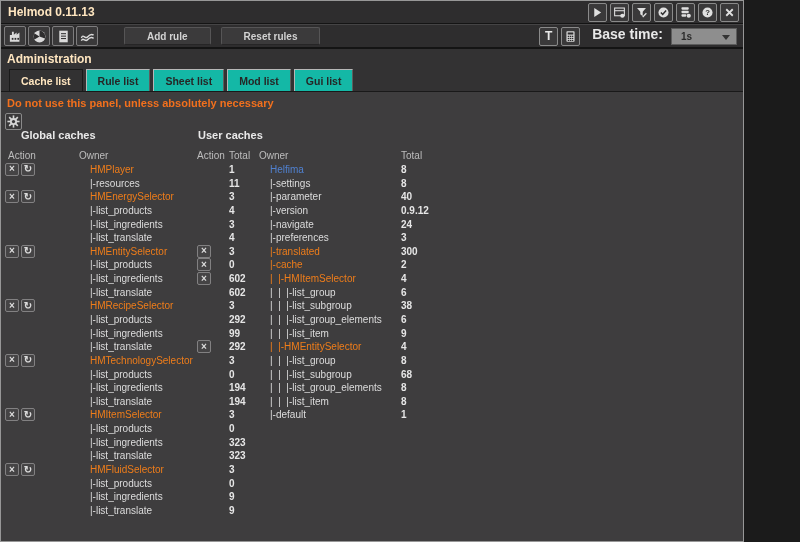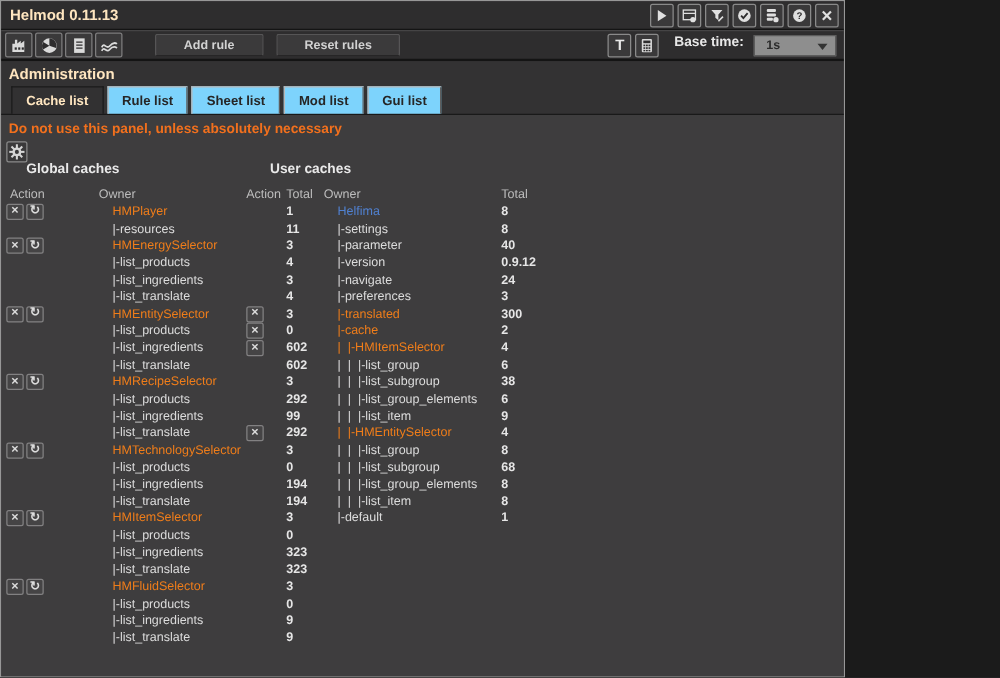--- a/index.html
+++ b/index.html
@@ -1,18 +1,18 @@
 <!DOCTYPE html>
 <html><head>
 <meta charset="utf-8">
 <style>
   * { box-sizing: border-box; margin: 0; padding: 0; }
   html,body { width:800px; height:542px; overflow:hidden; background:#1b1b1b;
               font-family:"Liberation Sans", sans-serif; }
-  .window { width:676px; height:542px; border:1px solid #979797; background:#3e3d3e;
+  .window { width:744px; height:542px; border:1px solid #979797; background:#3e3d3e;
             display:flex; flex-direction:column; }
 
   
   .titlebar { height:23px; background:#2e2d2e; border-bottom:1px solid #141414;
               display:flex; align-items:center; flex:0 0 auto; }
   .title { color:#ffe6c0; font-size:12px; font-weight:bold; padding-left:7px; flex:1; }
   .tb-icons { display:flex; gap:3px; padding-right:4px; }
   .tb-btn { width:19px; height:19px; background:#3a393a; border:1px solid #8a8a8a;
             border-radius:2px; display:flex; align-items:center; justify-content:center;
             padding:0; cursor:pointer; }
@@ -25,51 +25,51 @@
               margin-left:2px; padding:0; cursor:pointer; }
   .txt-btn { height:18px; background:#3b3a3b; border:1px solid #565556; border-bottom-color:#262526;
              border-radius:2px; color:#d2d2d2; font-size:10px; font-weight:bold;
              padding:0 22px; cursor:pointer;text-align:right; }
   .add-rule { margin-left:26px; }
   .reset-rules { margin-left:10px; }
   .toolbar-right { margin-left:auto; display:flex; align-items:center; padding-right:6px; }
   .sq-btn { width:19px; height:19px; background:#3a393a; border:1px solid #8a8a8a; border-radius:2px;
             color:#e8e8e8; font-weight:bold; font-size:12px; display:flex; align-items:center;
             justify-content:center; margin-left:3px; padding:0; cursor:pointer; }
-  .base-time-label { color:#e8e8e8; font-size:11px; font-weight:bold; margin:0 8px 4px 12px; }
+  .base-time-label { color:#e8e8e8; font-size:14px; font-weight:bold; margin:0 8px 4px 12px; }
   .dropdown { width:66px; height:17px; background:#8e8e8e; border:1px solid #5c5c5c;
               display:flex; align-items:center; cursor:pointer; position:relative; }
   .dropdown .val { color:#2b2b2b; font-size:10px; font-weight:bold; padding-left:9px; }
   .dd-arrow { position:absolute; right:6px; top:6px; width:0; height:0;
               border-left:4px solid transparent; border-right:4px solid transparent;
               border-top:5px solid #333; }
 
   
   .admin-strip { background:#333233; border-bottom:1px solid #191919; padding:3px 0 0 6px;
                  flex:0 0 auto; }
   .admin-title { color:#ffe6c0; font-size:12px; font-weight:bold; height:15px; }
   .tabs { display:flex; gap:3px; margin:2px 0 0 2px;align-items:flex-end; }
   .tab { height:22px; padding:0 11px; font-size:10.5px; font-weight:bold; display:flex;
          align-items:center; cursor:pointer; }
   .tab.active { background:#323132; color:#ffe6c0; border:1px solid #1a1a1a; border-bottom:none; }
-  .tab.inactive { background:#7dd3fc; color:#262626; border-top:1px solid #b7b7b7;
+  .tab.inactive { background:#14b8a6; color:#262626; border-top:1px solid #b7b7b7;
                   border-left:1px solid #b7b7b7; border-right:1px solid #5e5e5e; }
 
   
   .content { position:relative; flex:1; background:#3e3d3e; }
   .warning { position:absolute; left:6px; top:5px; color:#f2701d; font-size:11px; font-weight:bold; }
   .gear-btn { position:absolute; left:4px; top:21px; width:17px; height:17px; background:#3a393a;
               border:1px solid #8a8a8a; border-radius:2px; display:flex; align-items:center;
               justify-content:center; padding:0; cursor:pointer; }
 
   .cache-table { position:absolute; top:37px; }
   .cache-table.global { left:4px; width:188px; }
   .cache-table.user   { left:196px; width:190px; }
   .table-title { color:#e9e9e9; font-size:11px; font-weight:bold; height:14px; margin:0 0 6px 16px; }
-  .cache-table.user .table-title { margin-left:19px; }
+  .cache-table.user .table-title { margin-left:1px; }
   .thead, .trow { display:grid; height:13.65px; align-items:center;gap:40px; }
   .global .thead, .global .trow { grid-template-columns:34px 110px auto; }
   .user   .thead, .user   .trow { grid-template-columns:22px 102px auto; }
   .th { color:#bdbdbd; font-size:10px; white-space:nowrap; }
   .cell-action { display:flex; gap:2px; align-items:center; }
   .abtn { width:14px; height:13px; background:#454445; border:1px solid #828182; border-radius:2px;
           color:#dcdcdc; font-size:10px; line-height:10px; font-weight:bold; padding:0;
           display:flex; align-items:center; justify-content:center; cursor:pointer; }
   .cell-owner { font-size:10px; font-weight:normal; white-space:pre; overflow:visible;padding-left:11px; }
   .cell-owner.orange { color:#ef7d1a; }

